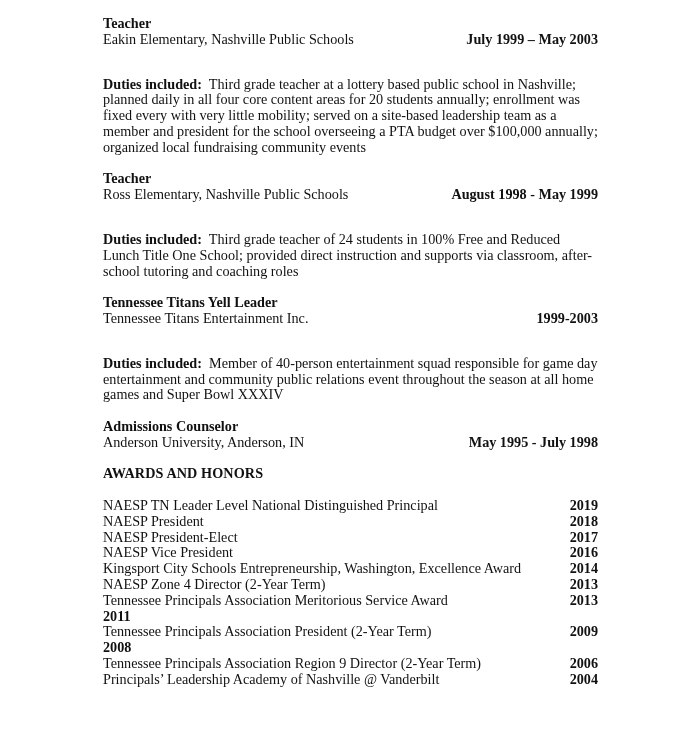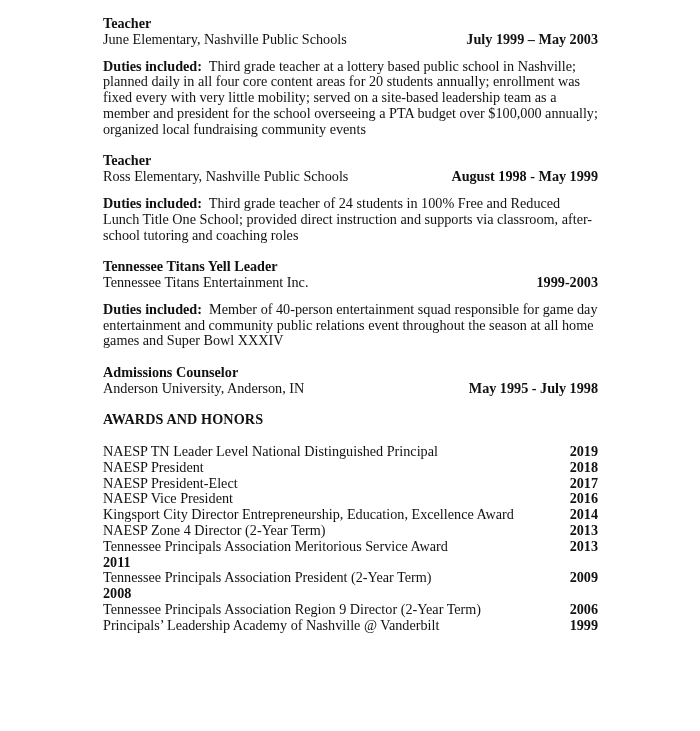--- a/index.html
+++ b/index.html
@@ -32,21 +32,21 @@
     }
     .job-row {
       display: flex;
       justify-content: space-between;
       white-space: nowrap;
     }
     .job-dates {
       font-weight: bold;
     }
     .duties {
-      margin-top: 11px;
+      margin-top: 29px;
     }
     .duties-label {
       font-weight: bold;
     }
     .section-heading {
       font-weight: bold;
       margin-bottom: 15.8px;
       letter-spacing: 0.1px;
     }
     .award-row {
@@ -59,21 +59,21 @@
     }
   </style>
 </head>
 <body>
 
 <div class="page">
 
   <div class="job">
     <span class="job-title">Teacher</span>
     <div class="job-row">
-      <span>June Elementary, Nashville Public Schools</span>
+      <span>Eakin Elementary, Nashville Public Schools</span>
       <span class="job-dates">July 1999 – May 2003</span>
     </div>
     <div class="duties">
       <span class="duties-label">Duties included:</span><span>&nbsp; Third grade teacher at a lottery based public school in Nashville; planned daily in all four core content areas for 20 students annually; enrollment was fixed every with very little mobility; served on a site-based leadership team as a member and president for the school overseeing a PTA budget over $100,000 annually; organized local fundraising community events</span>
     </div>
   </div>
 
   <div class="job">
     <span class="job-title">Teacher</span>
     <div class="job-row">
@@ -117,21 +117,21 @@
     </div>
     <div class="award-row">
       <span>NAESP President-Elect</span>
       <span class="award-year">2017</span>
     </div>
     <div class="award-row">
       <span>NAESP Vice President</span>
       <span class="award-year">2016</span>
     </div>
     <div class="award-row">
-      <span>Kingsport City Director Entrepreneurship, Education, Excellence Award</span>
+      <span>Kingsport City Schools Entrepreneurship, Washington, Excellence Award</span>
       <span class="award-year">2014</span>
     </div>
     <div class="award-row">
       <span>NAESP Zone 4 Director (2-Year Term)</span>
       <span class="award-year">2013</span>
     </div>
     <div class="award-row">
       <span>Tennessee Principals Association Meritorious Service Award</span>
       <span class="award-year">2013</span>
     </div>
@@ -144,17 +144,17 @@
     </div>
     <div class="award-row">
       <span class="award-year">2008</span>
     </div>
     <div class="award-row">
       <span>Tennessee Principals Association Region 9 Director (2-Year Term)</span>
       <span class="award-year">2006</span>
     </div>
     <div class="award-row">
       <span>Principals’ Leadership Academy of Nashville @ Vanderbilt</span>
-      <span class="award-year">1999</span>
+      <span class="award-year">2004</span>
     </div>
   </div>
 
 </div>
 
 </body></html>

